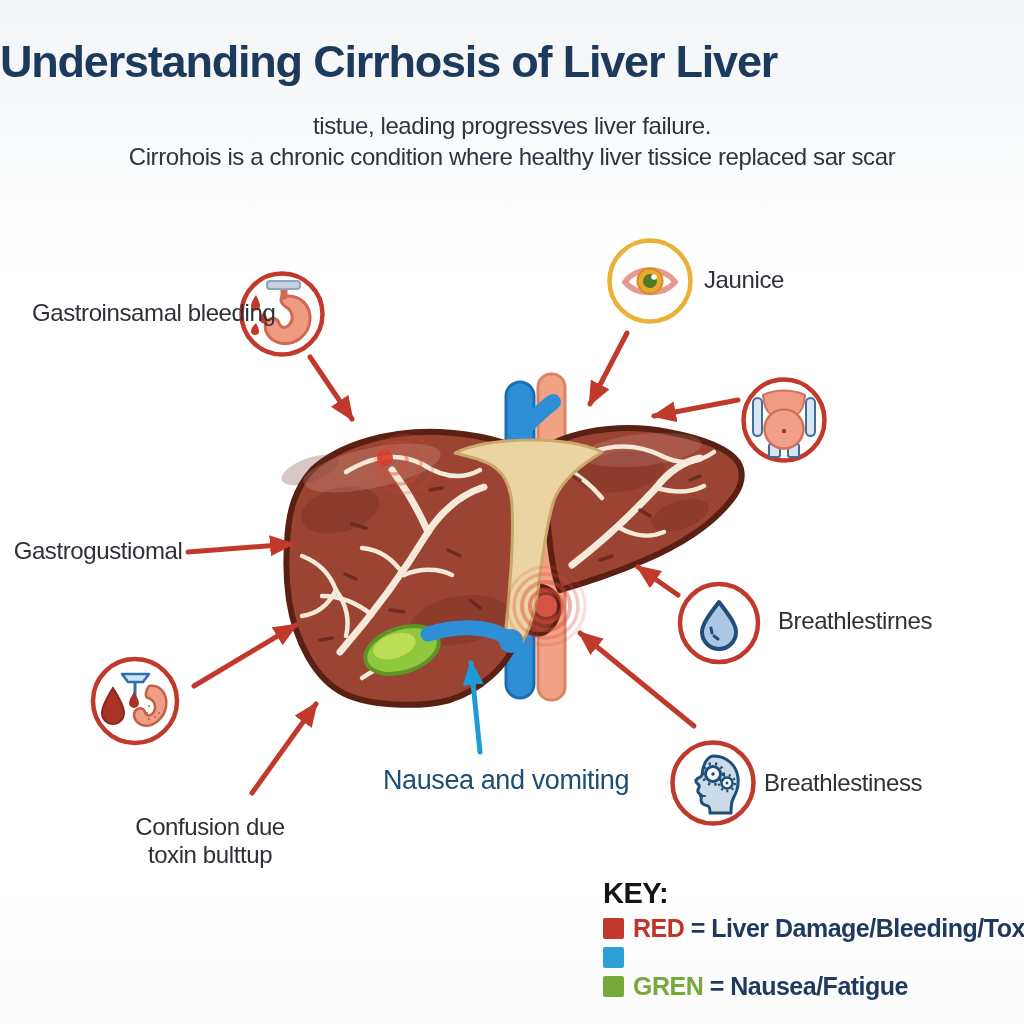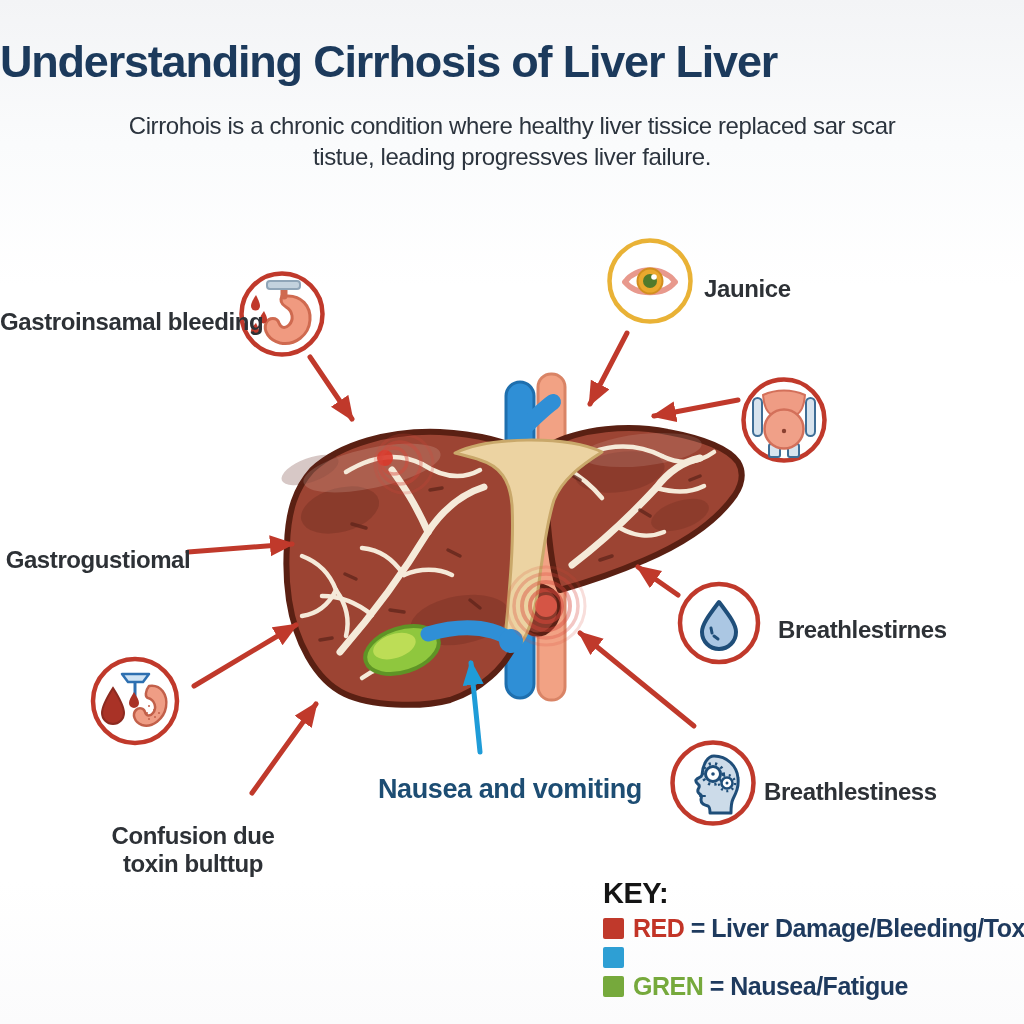--- a/index.html
+++ b/index.html
@@ -11,41 +11,41 @@
   .title{
     position:absolute; left:0; right:0; top:36px; text-align:left;
     font-size:45px; font-weight:700; color:#1c3a5c; letter-spacing:-1.2px;
   }
   .subtitle{
     position:absolute; left:0; right:0; top:110px; text-align:center;
     font-size:24px; font-weight:500; color:#2c343e; line-height:31px; letter-spacing:-0.4px;
   }
   .scene{position:absolute; left:0; top:0; width:1024px; height:1024px;}
   .lbl{
-    position:absolute; font-size:24px; font-weight:700; color:#2d3136;
-    letter-spacing:-0.4px; line-height:28px; text-align:center; white-space:nowrap;margin-top:9px;
+    position:absolute; font-size:24px; font-weight:400; color:#2d3136;
+    letter-spacing:-0.4px; line-height:28px; text-align:center; white-space:nowrap;
   }
   .lbl.small{font-size:23px;}
   .lbl.navy{color:#1d4d73;}
   .key{position:absolute; left:603px; top:877px; width:420px;}
   .key-heading{font-size:29px; font-weight:700; color:#141414; letter-spacing:-0.5px; margin-bottom:4px;}
   .key-row{display:flex; align-items:center; gap:9px; height:28px; margin-top:1px;}
   .key-swatch{width:21px; height:21px; border-radius:2px; flex:0 0 auto;}
   .key-text{font-size:25px; font-weight:700; letter-spacing:-0.5px; white-space:pre; color:#1e3a5e;}
   .key-term{font-size:25px; font-weight:700; letter-spacing:-0.5px; white-space:pre;}
 </style>
 </head>
 <body>
 
 <div class="canvas">
 
   <div class="title">Understanding Cirrhosis of Liver Liver</div>
   <div class="subtitle">
+    <div>tistue, leading progressves liver failure.</div>
     <div>Cirrohois is a chronic condition where healthy liver tissice replaced sar scar</div>
-    <div>tistue, leading progressves liver failure.</div>
   </div>
 
   <svg class="scene" viewBox="0 0 1024 1024">
     <defs>
       <marker id="ahr" markerWidth="6" markerHeight="5" refX="4.4" refY="2.1" orient="auto" markerUnits="strokeWidth">
         <path d="M0,0 L5,2.1 L0,4.2 Z" fill="#c0392b"></path>
       </marker>
       <marker id="ahb" markerWidth="6" markerHeight="5" refX="4.4" refY="2.1" orient="auto" markerUnits="strokeWidth">
         <path d="M0,0 L5,2.1 L0,4.2 Z" fill="#1f9cd8"></path>
       </marker>
@@ -227,26 +227,26 @@
       <path d="M -13,13 L -8,13" stroke="#1f4e79" stroke-width="2" stroke-linecap="round"></path>
       <circle cx="0" cy="-9" r="7.5" fill="#ffffff" stroke="#1f4e79" stroke-width="3"></circle>
       <circle cx="0" cy="-9" r="10.5" fill="none" stroke="#1f4e79" stroke-width="3" stroke-dasharray="2.2 4.2"></circle>
       <circle cx="0" cy="-9" r="1.8" fill="#1f4e79"></circle>
       <circle cx="14" cy="0" r="5.5" fill="#ffffff" stroke="#1f4e79" stroke-width="2.5"></circle>
       <circle cx="14" cy="0" r="8" fill="none" stroke="#1f4e79" stroke-width="2.5" stroke-dasharray="2 3.6"></circle>
       <circle cx="14" cy="0" r="1.5" fill="#1f4e79"></circle>
     </g>
   </svg>
 
-  <div class="lbl" style="left:0; top:299px; width:236px;">Gastroinsamal bleeding</div>
+  <div class="lbl" style="left:0; top:299px; width:236px;padding-left:32px;">Gastroinsamal bleeding</div>
   <div class="lbl" style="left:704px; top:266px;">Jaunice</div>
   <div class="lbl" style="left:0; top:537px; width:196px;">
     <div>Gastrogustiomal</div>
   </div>
-  <div class="lbl" style="left:81px; top:813px; width:224px;">
+  <div class="lbl" style="left:98px; top:813px; width:224px;">
     <div>Confusion due</div>
     <div>toxin bulttup</div>
   </div>
   <div class="lbl navy" style="left:378px; top:766px; width:256px; font-size:27px;">Nausea and vomiting</div>
   <div class="lbl" style="left:778px; top:607px;">Breathlestirnes</div>
   <div class="lbl" style="left:764px; top:769px;">Breathlestiness</div>
 
   <div class="key">
     <div class="key-heading">KEY:</div>
     <div class="key-row">

